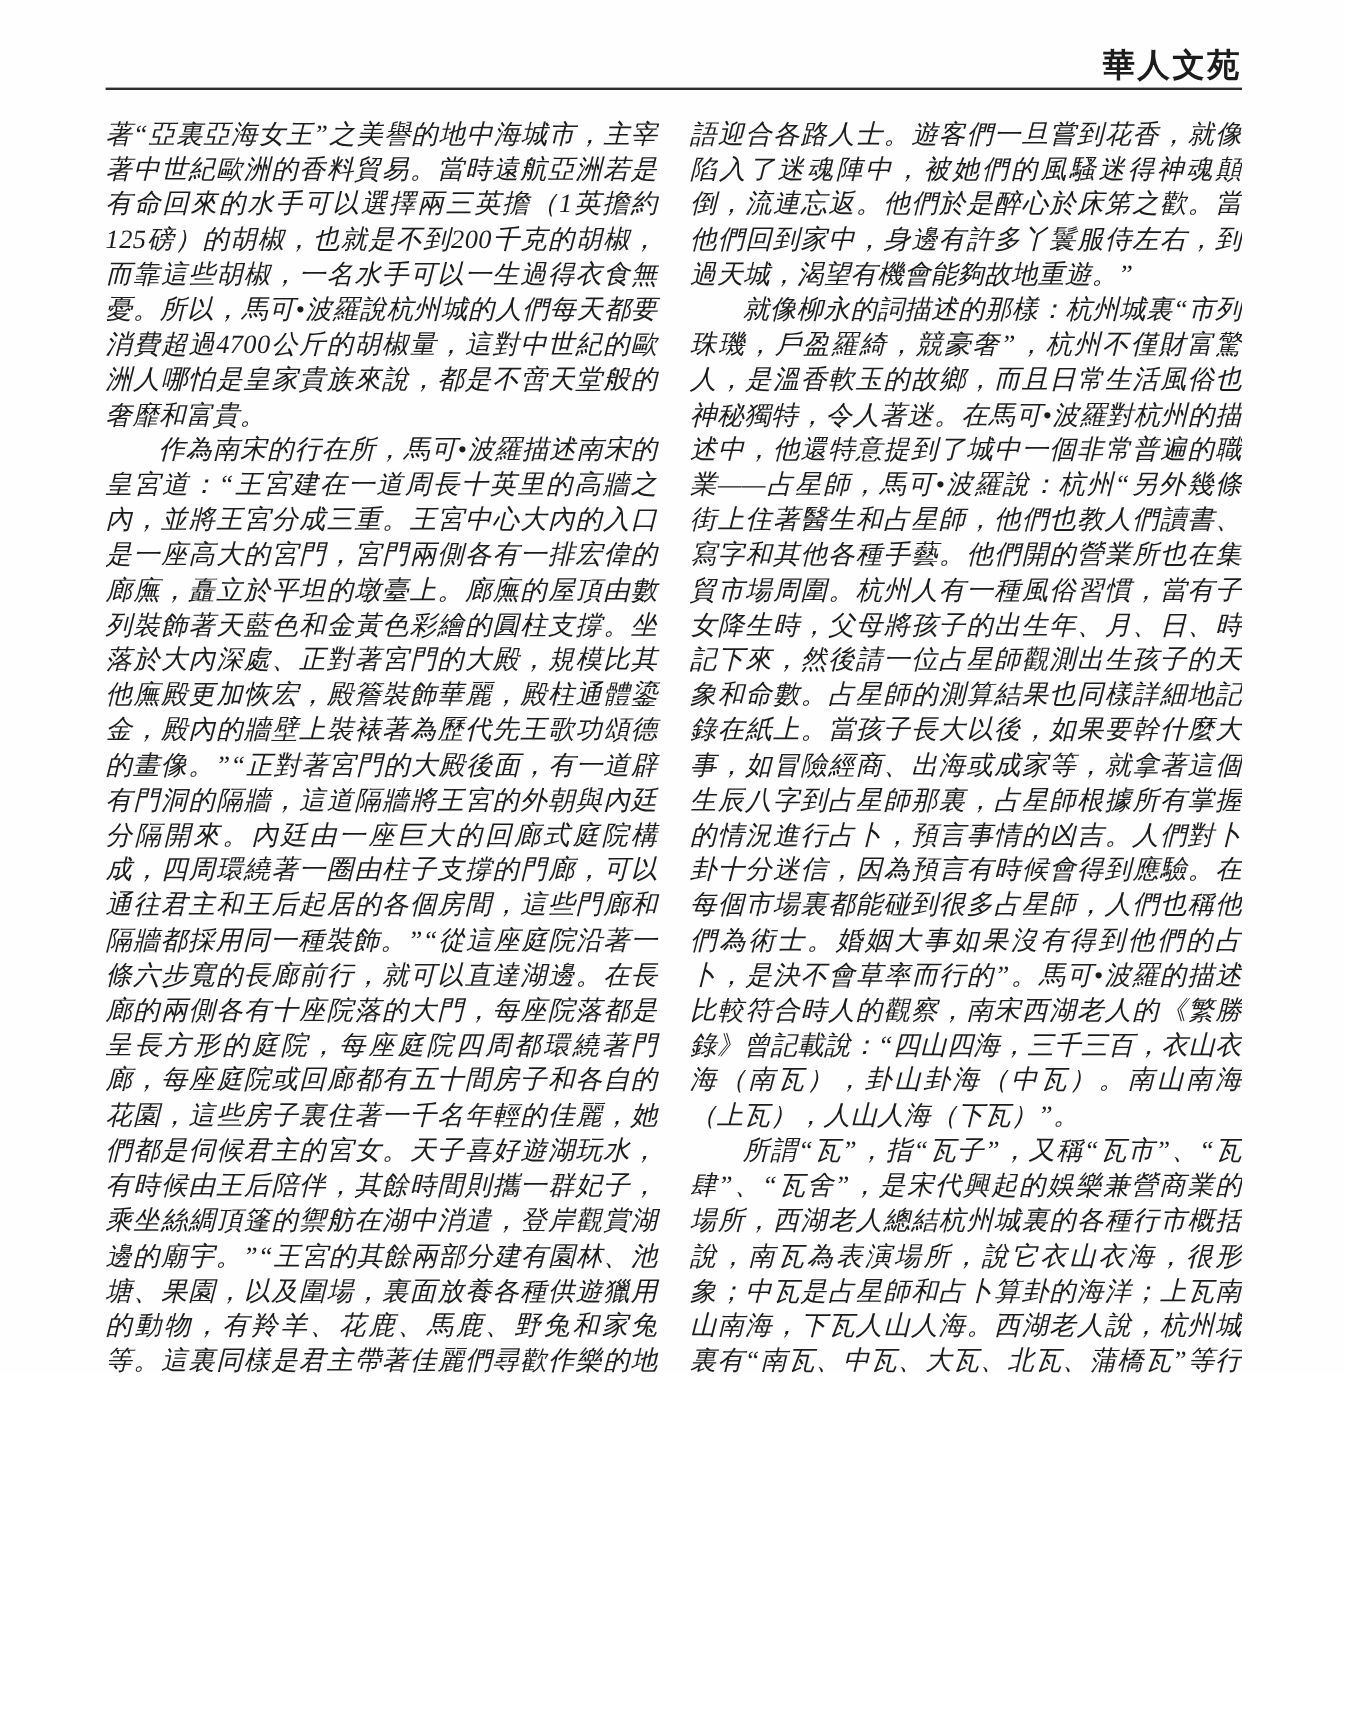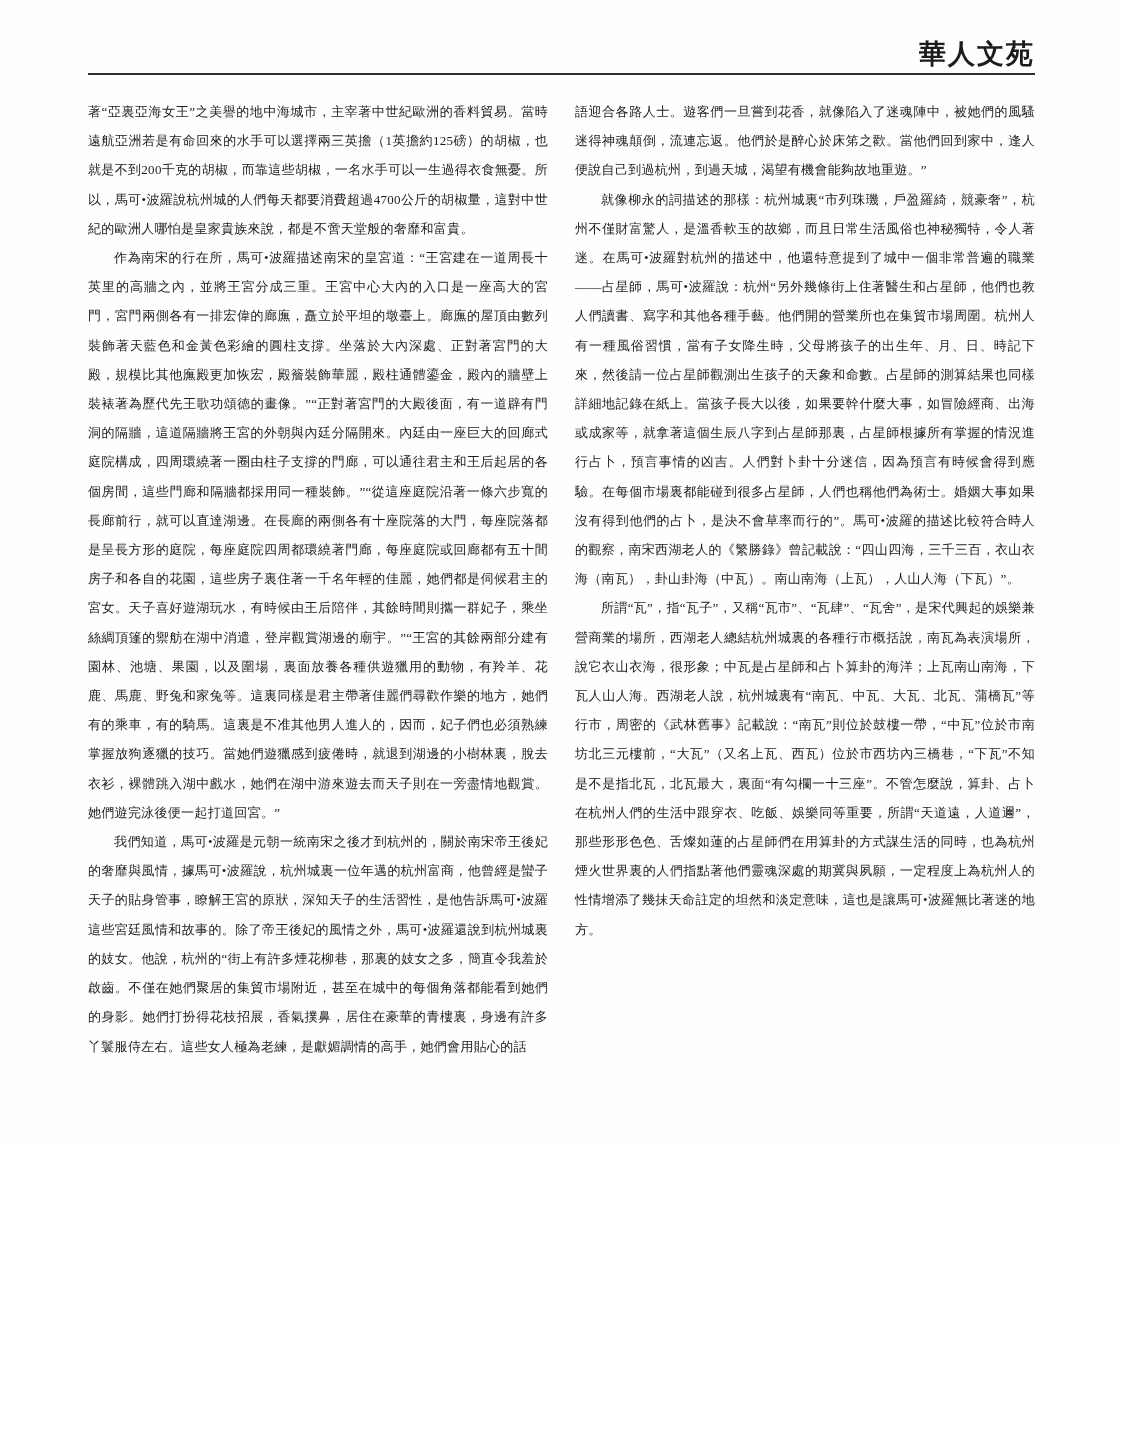--- a/index.html
+++ b/index.html
@@ -42,24 +42,25 @@
     display: flex;
     gap: 27px;
     overflow: hidden;
   }
   .col {
     flex: 1 1 0;
     min-width: 0;
   }
   .col p {
     margin: 0;
-    font-size: 13px;
+    font-size: 22px;
     line-height: 29.2px;
     text-align: justify;
     letter-spacing: 0.3px;
+    font-style: italic;
   }
   .col p.indent {
     text-indent: 2em;
   }
   
   .footer {
     position: absolute;
     left: 88px;
     right: 86px;
     top: 1336px;
@@ -90,21 +91,21 @@
     <span class="section-title">華人文苑</span>
   </div>
 
   <div class="article">
     <div class="col">
       <p>著“亞裏亞海女王”之美譽的地中海城市，主宰著中世紀歐洲的香料貿易。當時遠航亞洲若是有命回來的水手可以選擇兩三英擔（1英擔約125磅）的胡椒，也就是不到200千克的胡椒，而靠這些胡椒，一名水手可以一生過得衣食無憂。所以，馬可•波羅說杭州城的人們每天都要消費超過4700公斤的胡椒量，這對中世紀的歐洲人哪怕是皇家貴族來說，都是不啻天堂般的奢靡和富貴。</p>
       <p class="indent">作為南宋的行在所，馬可•波羅描述南宋的皇宮道：“王宮建在一道周長十英里的高牆之內，並將王宮分成三重。王宮中心大內的入口是一座高大的宮門，宮門兩側各有一排宏偉的廊廡，矗立於平坦的墩臺上。廊廡的屋頂由數列裝飾著天藍色和金黃色彩繪的圓柱支撐。坐落於大內深處、正對著宮門的大殿，規模比其他廡殿更加恢宏，殿簷裝飾華麗，殿柱通體鎏金，殿內的牆壁上裝裱著為歷代先王歌功頌德的畫像。”“正對著宮門的大殿後面，有一道辟有門洞的隔牆，這道隔牆將王宮的外朝與內廷分隔開來。內廷由一座巨大的回廊式庭院構成，四周環繞著一圈由柱子支撐的門廊，可以通往君主和王后起居的各個房間，這些門廊和隔牆都採用同一種裝飾。”“從這座庭院沿著一條六步寬的長廊前行，就可以直達湖邊。在長廊的兩側各有十座院落的大門，每座院落都是呈長方形的庭院，每座庭院四周都環繞著門廊，每座庭院或回廊都有五十間房子和各自的花園，這些房子裏住著一千名年輕的佳麗，她們都是伺候君主的宮女。天子喜好遊湖玩水，有時候由王后陪伴，其餘時間則攜一群妃子，乘坐絲綢頂篷的禦舫在湖中消遣，登岸觀賞湖邊的廟宇。”“王宮的其餘兩部分建有園林、池塘、果園，以及圍場，裏面放養各種供遊獵用的動物，有羚羊、花鹿、馬鹿、野兔和家兔等。這裏同樣是君主帶著佳麗們尋歡作樂的地方，她們有的乘車，有的騎馬。這裏是不准其他男人進人的，因而，妃子們也必須熟練掌握放狗逐獵的技巧。當她們遊獵感到疲倦時，就退到湖邊的小樹林裏，脫去衣衫，裸體跳入湖中戲水，她們在湖中游來遊去而天子則在一旁盡情地觀賞。她們遊完泳後便一起打道回宮。”</p>
       <p class="indent">我們知道，馬可•波羅是元朝一統南宋之後才到杭州的，關於南宋帝王後妃的奢靡與風情，據馬可•波羅說，杭州城裏一位年邁的杭州富商，他曾經是蠻子天子的貼身管事，瞭解王宮的原狀，深知天子的生活習性，是他告訴馬可•波羅這些宮廷風情和故事的。除了帝王後妃的風情之外，馬可•波羅還說到杭州城裏的妓女。他說，杭州的“街上有許多煙花柳巷，那裏的妓女之多，簡直令我羞於啟齒。不僅在她們聚居的集貿市場附近，甚至在城中的每個角落都能看到她們的身影。她們打扮得花枝招展，香氣撲鼻，居住在豪華的青樓裏，身邊有許多丫鬟服侍左右。這些女人極為老練，是獻媚調情的高手，她們會用貼心的話</p>
     </div>
     <div class="col">
-      <p>語迎合各路人士。遊客們一旦嘗到花香，就像陷入了迷魂陣中，被她們的風騷迷得神魂顛倒，流連忘返。他們於是醉心於床笫之歡。當他們回到家中，逢人便說自己到過杭州，到過天城，渴望有機會能夠故地重遊。”</p>
+      <p>語迎合各路人士。遊客們一旦嘗到花香，就像陷入了迷魂陣中，被她們的風騷迷得神魂顛倒，流連忘返。他們於是醉心於床笫之歡。當他們回到家中，身邊有許多丫鬟服侍左右，到過天城，渴望有機會能夠故地重遊。”</p>
       <p class="indent">就像柳永的詞描述的那樣：杭州城裏“市列珠璣，戶盈羅綺，競豪奢”，杭州不僅財富驚人，是溫香軟玉的故鄉，而且日常生活風俗也神秘獨特，令人著迷。在馬可•波羅對杭州的描述中，他還特意提到了城中一個非常普遍的職業——占星師，馬可•波羅說：杭州“另外幾條街上住著醫生和占星師，他們也教人們讀書、寫字和其他各種手藝。他們開的營業所也在集貿市場周圍。杭州人有一種風俗習慣，當有子女降生時，父母將孩子的出生年、月、日、時記下來，然後請一位占星師觀測出生孩子的天象和命數。占星師的測算結果也同樣詳細地記錄在紙上。當孩子長大以後，如果要幹什麼大事，如冒險經商、出海或成家等，就拿著這個生辰八字到占星師那裏，占星師根據所有掌握的情況進行占卜，預言事情的凶吉。人們對卜卦十分迷信，因為預言有時候會得到應驗。在每個市場裏都能碰到很多占星師，人們也稱他們為術士。婚姻大事如果沒有得到他們的占卜，是決不會草率而行的”。馬可•波羅的描述比較符合時人的觀察，南宋西湖老人的《繁勝錄》曾記載說：“四山四海，三千三百，衣山衣海（南瓦），卦山卦海（中瓦）。南山南海（上瓦），人山人海（下瓦）”。</p>
       <p class="indent">所謂“瓦”，指“瓦子”，又稱“瓦市”、“瓦肆”、“瓦舍”，是宋代興起的娛樂兼營商業的場所，西湖老人總結杭州城裏的各種行市概括說，南瓦為表演場所，說它衣山衣海，很形象；中瓦是占星師和占卜算卦的海洋；上瓦南山南海，下瓦人山人海。西湖老人說，杭州城裏有“南瓦、中瓦、大瓦、北瓦、蒲橋瓦”等行市，周密的《武林舊事》記載說：“南瓦”則位於鼓樓一帶，“中瓦”位於市南坊北三元樓前，“大瓦”（又名上瓦、西瓦）位於市西坊內三橋巷，“下瓦”不知是不是指北瓦，北瓦最大，裏面“有勾欄一十三座”。不管怎麼說，算卦、占卜在杭州人們的生活中跟穿衣、吃飯、娛樂同等重要，所謂“天道遠，人道邇”，那些形形色色、舌燦如蓮的占星師們在用算卦的方式謀生活的同時，也為杭州煙火世界裏的人們指點著他們靈魂深處的期冀與夙願，一定程度上為杭州人的性情增添了幾抹天命註定的坦然和淡定意味，這也是讓馬可•波羅無比著迷的地方。</p>
 
     </div>
   </div>
 
   <div class="footer">
     <span class="site-date">Wechineseus.com June 2023</span>
     <span class="page-number">35</span>
   </div>

